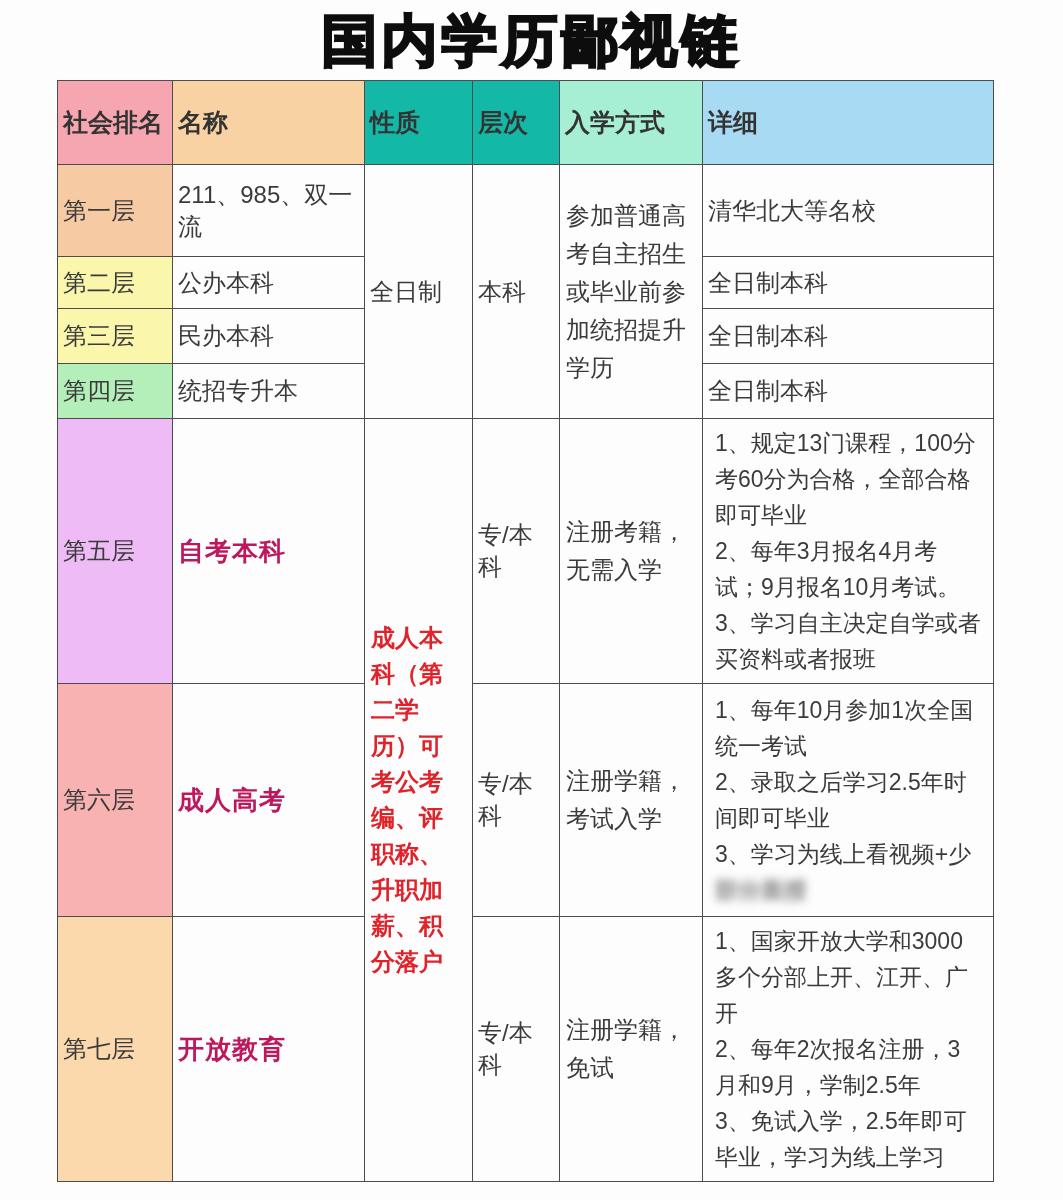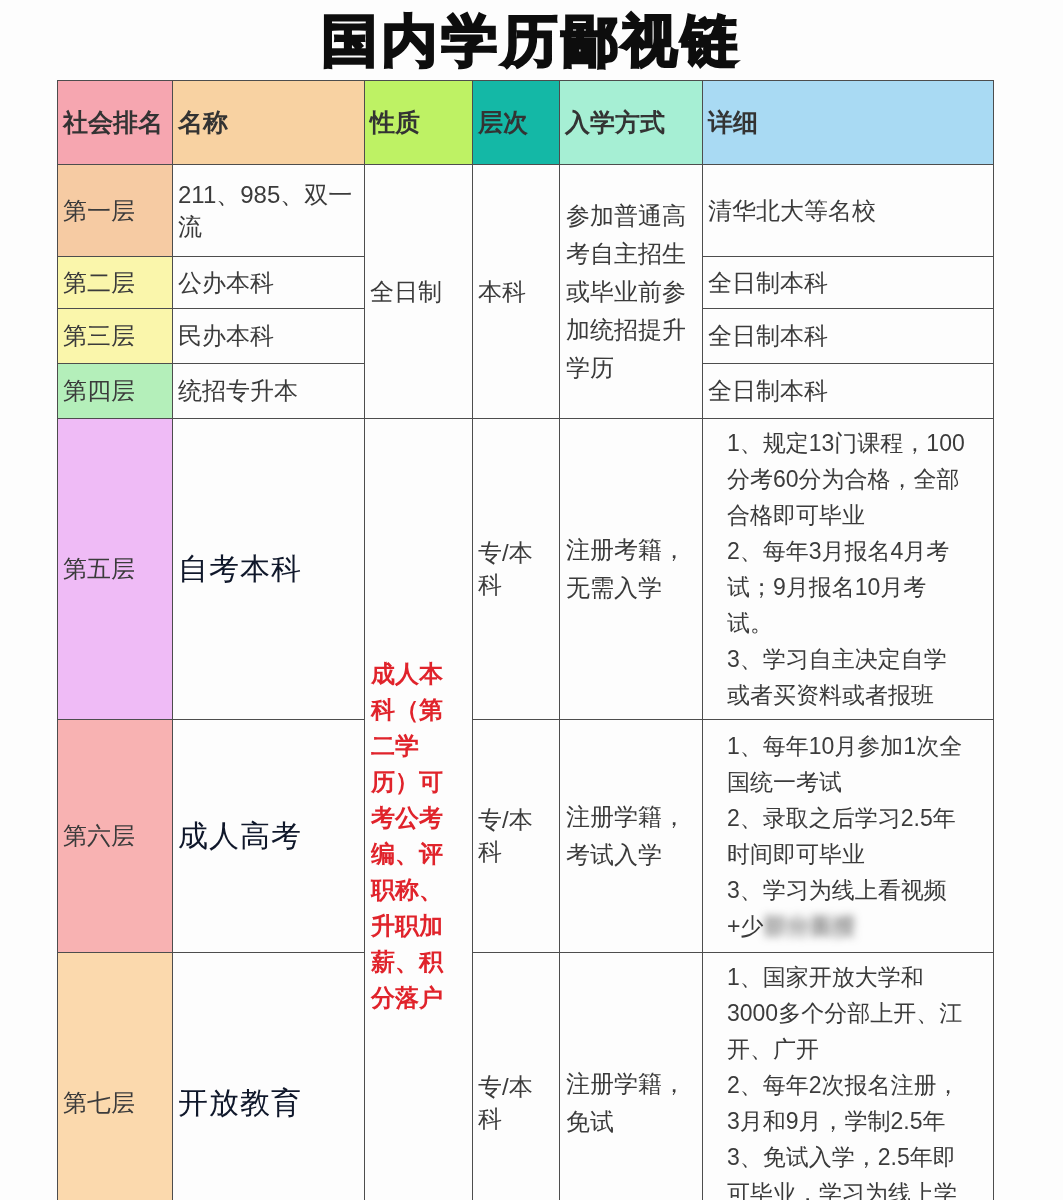--- a/index.html
+++ b/index.html
@@ -38,26 +38,26 @@
   }
   .rank-table th{
     font-size:25px;
     font-weight:600;
     color:#333;
   }
   td.detail-left{
     text-align:left;
     font-size:23px;
     line-height:36px;
-    padding:6px 24px;
+    padding:6px 12px;
   }
   td.red-name{
-    color:#0f172a;
-    font-weight:normal;
-    font-size:30px;
+    color:#be185d;
+    font-weight:bold;
+    font-size:26px;
     letter-spacing:1px;
   }
   td.red-note{
     color:#e0232b;
     font-weight:bold;
     font-size:24px;
     line-height:36px;
     padding:2px 6px;
   }
   td.admission{
@@ -81,21 +81,21 @@
     <col style="width:192px">
     <col style="width:108px">
     <col style="width:87px">
     <col style="width:143px">
     <col style="width:291px">
   </colgroup>
   <thead>
     <tr style="height:84px">
       <th style="background: rgb(246, 166, 176);">社会排名</th>
       <th style="background: rgb(248, 210, 162);">名称</th>
-      <th style="background: #bef264;">性质</th>
+      <th style="background: #14b8a6;">性质</th>
       <th style="background: #14b8a6;">层次</th>
       <th style="background: rgb(166, 239, 212);">入学方式</th>
       <th style="background: rgb(169, 218, 243);">详细</th>
     </tr>
   </thead>
   <tbody>
     <tr style="height:92px">
       <td style="background: rgb(246, 203, 163); margin-top: 39px;">第一层</td>
       <td>211、985、双一流</td>
       <td rowspan="4">全日制</td>

